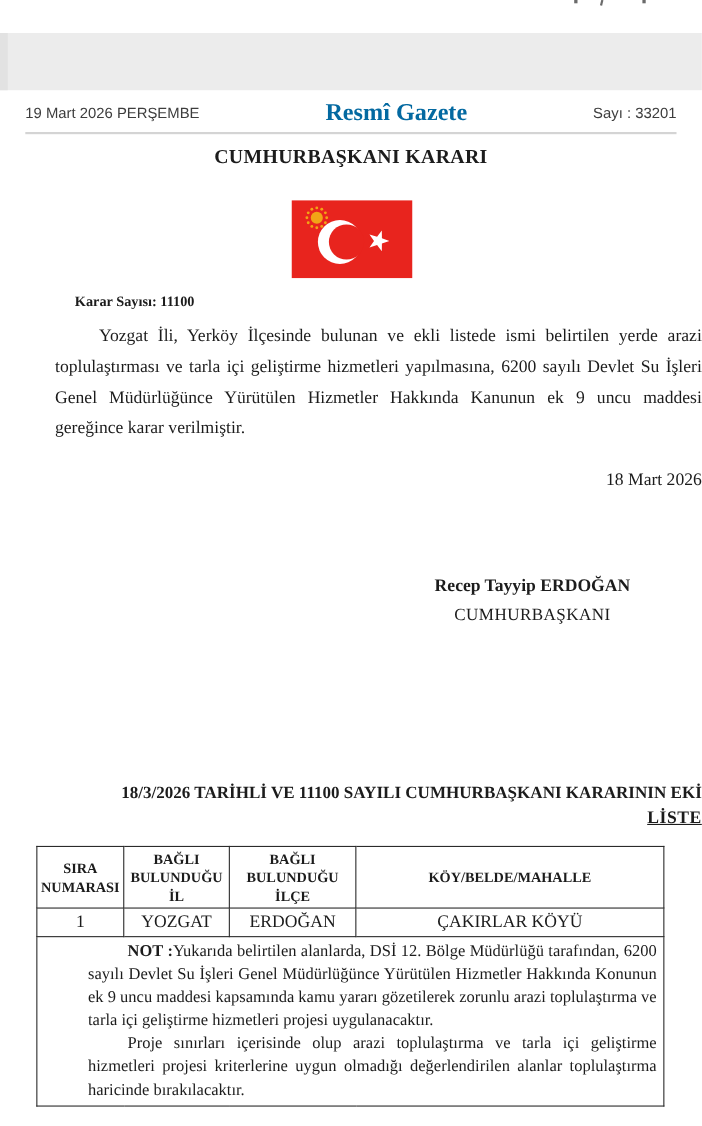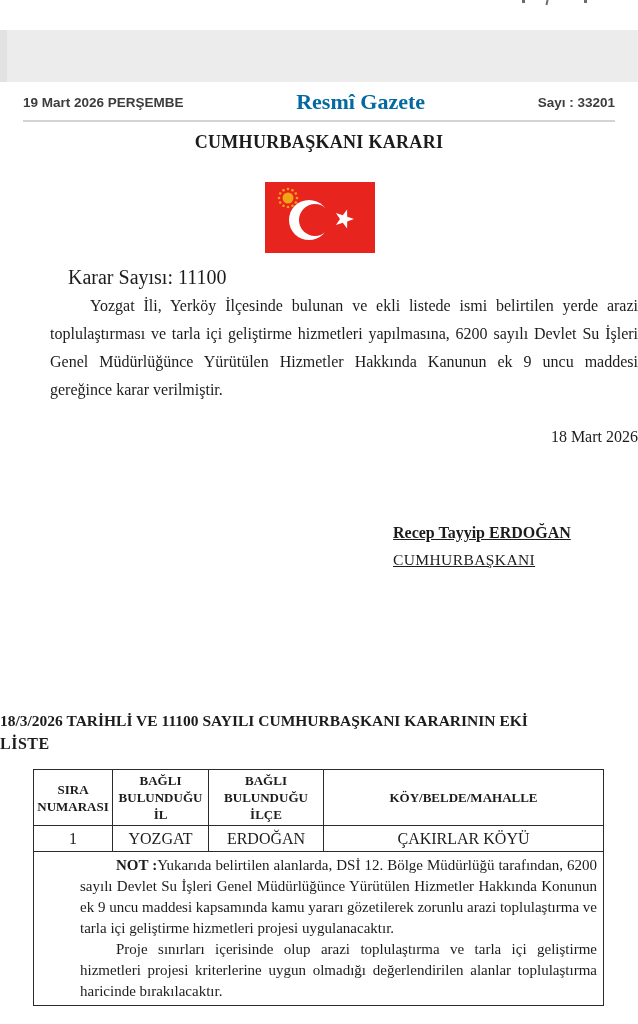--- a/index.html
+++ b/index.html
@@ -23,71 +23,71 @@
   .band { position: absolute; top: 30px; left: 0; width: 638px; height: 52px; background: #ececec; }
   .band-edge { position: absolute; top: 0; left: 0; width: 7px; height: 52px; background: #e2e2e2; }
 
   
   .gz-header {
     position: absolute; top: 86px; left: 23px; width: 592px; height: 32px;
     display: flex; align-items: center; justify-content: space-between;
   }
   .gz-meta {
     font-family: "Liberation Sans", sans-serif;
-    font-size: 13.5px; color: #3d3d3d; white-space: nowrap; font-weight: bold;
+    font-size: 13.5px; color: #3d3d3d; white-space: nowrap;
   }
   .gz-title {
     font-family: "Liberation Serif", serif;
     font-size: 22px; font-weight: bold; color: #0369a1; white-space: nowrap;
   }
   .gz-rule { position: absolute; top: 120px; left: 23px; width: 592px; height: 2px; background: #d4d4d4; }
 
   
   .decision-heading {
     position: absolute; top: 132px; left: 0; width: 638px;
     text-align: center; font-weight: bold; font-size: 18px; letter-spacing: 0.3px;
   }
 
   
   .flag-wrap { position: absolute; top: 182px; left: 265px; width: 110px; height: 71px; }
   .flag-wrap svg { display: block; width: 110px; height: 71px; }
 
   
   .decision-number {
     position: absolute; top: 266px; left: 68px;
-    font-weight: normal; font-size: 20px;
+    font-weight: bold; font-size: 13px;
   }
 
   
   .decision-body {
     position: absolute; top: 292px; left: 30px; width: 588px;
     font-size: 16px; line-height: 28px; text-align: justify; text-indent: 40px; margin-left: 20px;
   }
 
   
   .decision-date {
     position: absolute; top: 428px; left: 0; width: 638px;
     text-align: right; font-size: 16px;
   }
 
   
   .signature {
-    position: absolute; top: 524px; left: 393px; width: 182px; text-align: left; text-decoration: underline;
+    position: absolute; top: 524px; left: 393px; width: 182px; text-align: center;
   }
   .signature .name { font-weight: bold; font-size: 16px; white-space: nowrap; }
   .signature .title { font-size: 15.5px; margin-top: 9px; letter-spacing: 0.4px; }
 
   
   .annex-title {
-    position: absolute; top: 712px; left: 0; width: 638px; text-align: left;
+    position: absolute; top: 712px; left: 0; width: 638px; text-align: right;
     font-weight: bold; font-size: 15.5px;
   }
   .annex-title .liste {
     display: inline-block; margin-top: 5px; font-size: 16px;
-    letter-spacing: 0.5px;
+    text-decoration: underline; letter-spacing: 0.5px;
   }
 
   
   .annex-table {
     position: absolute; top: 769px; left: 33px; width: 570px;
     border-collapse: collapse; table-layout: fixed;
     font-family: "Liberation Serif", serif;
   }
   .annex-table td, .annex-table th { border: 1.5px solid #2b2b2b; vertical-align: middle; }
   .annex-table th {

